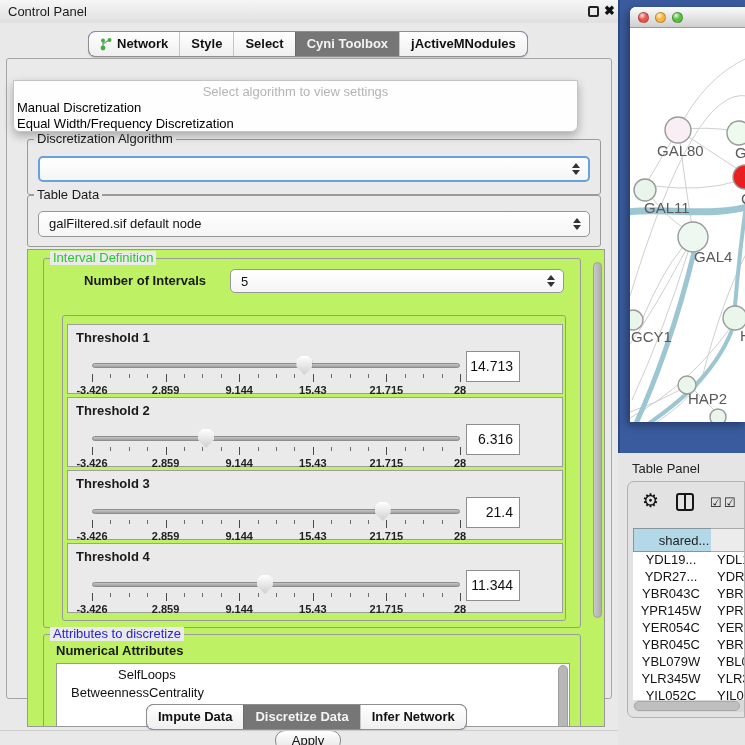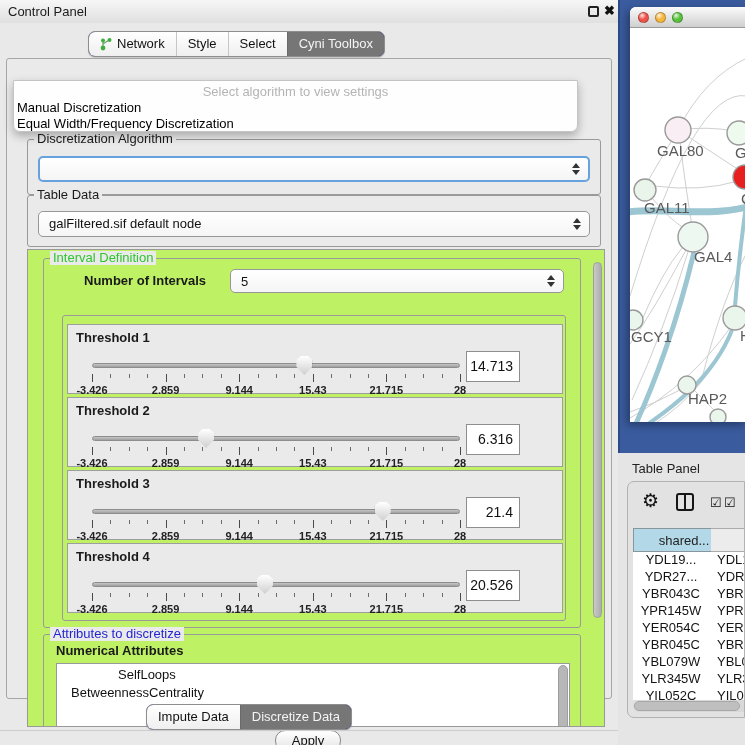--- a/index.html
+++ b/index.html
@@ -8,21 +8,21 @@
          font-family:"Liberation Sans",sans-serif;color:#1a1a1a;}
 
   
   .titlebar{position:absolute;left:0;top:0;width:618px;height:23px;
             background:linear-gradient(#f6f6f6,#e0e0e0);}
   .titlebar .title{position:absolute;left:8px;top:4px;font-size:13px;color:#1a1a1a;}
   .float-btn{position:absolute;left:588px;top:6px;width:11px;height:11px;border:2px solid #222;border-radius:2px;}
   .close-btn{position:absolute;left:604px;top:3px;font-size:13px;font-weight:bold;color:#111;}
 
   .seg-tabs{position:absolute;display:inline-flex;border:1px solid #8e8e8e;border-radius:7px;
-            overflow:hidden;background:#4c1d95;box-shadow:0 1px 1px rgba(0,0,0,.15);}
+            overflow:hidden;background:#4c1d95;box-shadow:0 1px 1px rgba(0,0,0,.15);font-weight:bold;}
   .seg-tab{height:24px;line-height:24px;padding:0 11px;font-size:13px;color:#111;
            background:linear-gradient(#ffffff,#efefef);white-space:nowrap;display:flex;align-items:center;gap:5px;}
   .seg-tab + .seg-tab{border-left:1px solid #c6c6c6;justify-content:center;}
   .seg-tab.selected{background:#767676;color:#f4f4f4;border-left-color:#6a6a6a;}
   #top-tabs{left:88px;top:31px;}
   #bottom-tabs{left:146px;top:704px;}
 
   .main-panel{position:absolute;left:6px;top:58px;width:606px;height:641px;
               border:1px solid #a6a6a6;border-radius:3px;background:#eaeaea;}
 
@@ -147,20 +147,23 @@
         <span>Network</span>
       </div>
       <div class="seg-tab">
         <span>Style</span>
       </div>
       <div class="seg-tab">
         <span>Select</span>
       </div>
       <div class="seg-tab selected">
         <span>Cyni Toolbox</span>
+      </div>
+      <div class="seg-tab">
+        <span>jActiveMNodules</span>
       </div>
     </div>
 
   <div class="main-panel">
 
     <div class="group da-group">
       <span class="glabel">Discretization Algorithm</span>
       <div class="combo da-combo">
         <span class="stepper">
             <span class="up"></span>
@@ -332,21 +335,21 @@
                     <div class="tick major" style="left: 368px;"></div>
                   </div>
                   <div class="tlab" style="left: 0%;">-3.426</div>
                   <div class="tlab" style="left: 20%;">2.859</div>
                   <div class="tlab" style="left: 40%;">9.144</div>
                   <div class="tlab" style="left: 60%;">15.43</div>
                   <div class="tlab" style="left: 80%;">21.715</div>
                   <div class="tlab" style="left: 100%;">28</div>
                   <div class="thumb" style="left: 164.957px;"></div>
                 </div>
-                <div class="vbox">20.526</div>
+                <div class="vbox">11.344</div>
               </div>
             </div>
         </div>
       </div>
 
       <div class="group attr-group">
         <span class="glabel">Attributes to discretize</span>
         <span class="na-label">Numerical Attributes</span>
         <div class="attr-list" id="attr-list">
             <div class="attr-item" style="margin-top: 2px; margin-left: 47px;">SelfLoops</div>
@@ -366,20 +369,23 @@
     <div class="opt1">Manual Discretization</div>
     <div class="opt2">Equal Width/Frequency Discretization</div>
   </div>
 
   <div class="seg-tabs" id="bottom-tabs">
       <div class="seg-tab">
         <span>Impute Data</span>
       </div>
       <div class="seg-tab selected">
         <span>Discretize Data</span>
+      </div>
+      <div class="seg-tab">
+        <span>Infer Network</span>
       </div>
     </div>
   <div class="bottom-line"></div>
 
   <div class="net-frame">
     <div class="net-window">
       <div class="net-titlebar">
         <span class="light" id="light-close" style="left: 8px; background-color: rgb(238, 84, 74);"></span>
         <span class="light" id="light-min" style="left: 25px; background-color: rgb(246, 181, 61);"></span>
         <span class="light" id="light-zoom" style="left: 42px; background-color: rgb(88, 194, 63);"></span>

